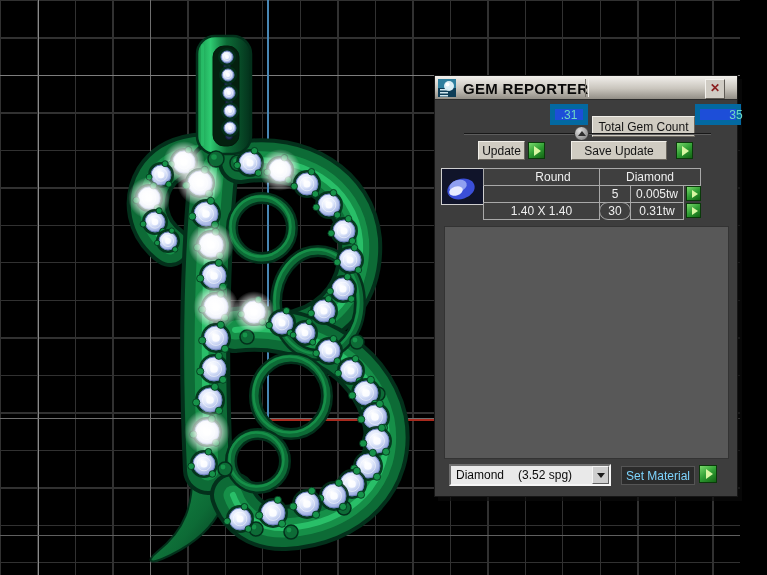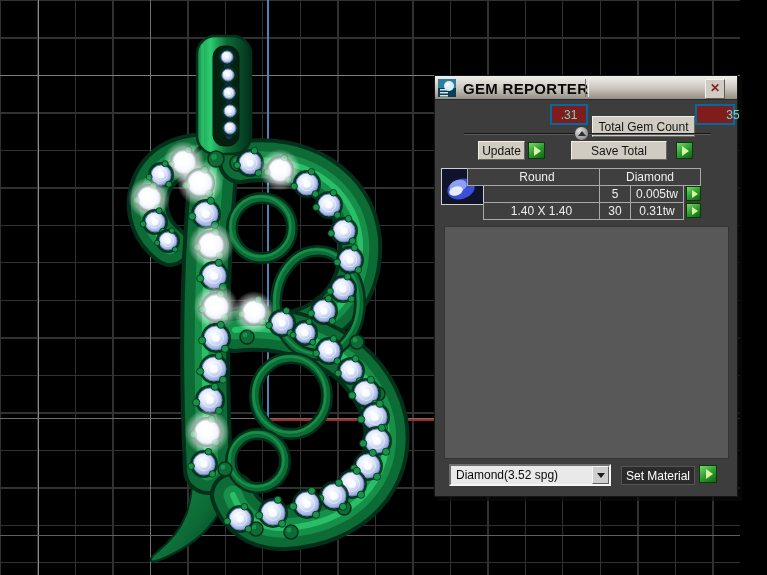--- a/index.html
+++ b/index.html
@@ -30,21 +30,21 @@
   #title-text{position:absolute;left:28px;top:4px;font-weight:bold;font-size:15px;color:#0a0a0a;letter-spacing:.3px;}
   #title-groove{position:absolute;left:150px;top:3px;width:2px;height:18px;
                 border-left:1px solid #77736b;border-right:1px solid #efede9;}
   #close-btn{position:absolute;right:12px;top:3px;width:18px;height:18px;background:#d0ccc4;
              border:1px solid;border-color:#f4f2ee #5f5b55 #5f5b55 #f4f2ee;
              color:#8b2020;font-weight:bold;font-size:12px;line-height:16px;text-align:center;cursor:default;}
 
   .raised-label{background:#d0ccc2;color:#141414;border:1px solid;
                 border-color:#f1efe9 #6b675f #6b675f #f1efe9;
                 display:flex;align-items:center;justify-content:center;box-sizing:border-box;}
-  .dark-field{background:#7f1d1d;color:#6fd9c5;border:2px solid #0369a1;
+  .dark-field{background:#1d4ed8;color:#6fd9c5;border:5px solid #0369a1;
               display:flex;align-items:center;justify-content:center;box-sizing:border-box;}
 
   #stat-weight-label{position:absolute;left:7px;top:28px;width:108px;height:21px;}
   #stat-weight-value{position:absolute;left:115px;top:28px;width:38px;height:21px;}
   #stat-count-label{position:absolute;left:157px;top:28px;width:103px;height:21px;margin-top:12px;}
   #stat-count-value{position:absolute;left:260px;top:28px;width:34px;height:21px;padding-left:36px;}
 
   #divider-line{position:absolute;left:29px;top:57px;width:247px;height:1px;background:#181818;border-bottom:1px solid #5d5d5d;}
   #collapse-btn{position:absolute;left:139px;top:50px;width:15px;height:15px;border-radius:50%;
                 background:radial-gradient(circle at 35% 30%,#e2e2e2,#8d8d8d 75%,#555);
@@ -57,45 +57,45 @@
 
   #update-label{position:absolute;left:43px;top:65px;width:47px;height:19px;}
   #update-btn{position:absolute;left:93px;top:66px;width:17px;height:17px;}
   #save-label{position:absolute;left:136px;top:65px;width:96px;height:19px;}
   #save-btn{position:absolute;left:241px;top:66px;width:17px;height:17px;}
 
   .tcell{position:absolute;border:1px solid #a9a9a9;box-sizing:border-box;color:#efefef;
          display:flex;align-items:center;justify-content:center;font-size:12px;background:#3f3f3f;}
   #gem-thumb{position:absolute;left:6px;top:92px;width:43px;height:37px;background:#10142a;
              border:1px solid #cfcfcf;box-sizing:border-box;overflow:hidden;}
-  #th-round{left:32px;top:92px;width:140px;height:18px;}
+  #th-round{left:48px;top:92px;width:140px;height:18px;}
   #th-diamond{left:164px;top:92px;width:102px;height:18px;}
   #r1-size{left:48px;top:109px;width:117px;height:18px;}
   #r1-count{left:164px;top:109px;width:32px;height:18px;}
   #r1-weight{left:195px;top:109px;width:54px;height:18px;}
   #r2-size{left:48px;top:126px;width:117px;height:18px;}
-  #r2-count{left:164px;top:126px;width:32px;height:18px;}
+  #r2-count{left:164px;top:126px;width:32px;height:18px;border-radius:9px;}
   #r2-weight{left:195px;top:126px;width:54px;height:18px;}
   #r1-btn{position:absolute;left:251px;top:110px;width:15px;height:15px;}
   #r2-btn{position:absolute;left:251px;top:127px;width:15px;height:15px;}
   #r1-btn .play-tri,#r2-btn .play-tri{border-left-width:6px;border-top-width:4px;border-bottom-width:4px;}
 
   #report-panel{position:absolute;left:9px;top:150px;width:285px;height:233px;background:#585858;border:1px solid #333;box-sizing:border-box;}
 
   #material-combo{position:absolute;left:14px;top:388px;width:162px;height:22px;background:#e9e9e9;
                   border:2px solid;border-color:#6f6f6f #f6f6f6 #f6f6f6 #6f6f6f;box-sizing:border-box;
                   display:flex;align-items:center;color:#0b0b0b;}
   #combo-name{margin-left:5px;}
-  #combo-spg{}
+  #combo-spg{margin-left:14px;}
   #combo-arrow{position:absolute;right:0;top:0;width:17px;height:18px;background:#cecece;
                border:1px solid;border-color:#f5f5f5 #5f5f5f #5f5f5f #f5f5f5;box-sizing:border-box;
                display:flex;align-items:center;justify-content:center;}
   .down-tri{width:0;height:0;border-left:4px solid transparent;border-right:4px solid transparent;border-top:5px solid #1d1d1d;}
   #set-material-label{position:absolute;left:186px;top:390px;width:74px;height:19px;background:#2b2b2b;
-                      border:1px solid #555;box-sizing:border-box;color:#ffffff;
+                      border:1px solid #555;box-sizing:border-box;color:#7dd3fc;
                       display:flex;align-items:center;justify-content:center;}
   #set-material-btn{position:absolute;left:264px;top:389px;width:18px;height:18px;}
 </style>
 </head>
 <body>
 
 <div id="screen">
 
   <div id="viewport">
     <div id="grid"></div>
@@ -499,21 +499,21 @@
 
     <div id="divider-line"></div>
     <div id="collapse-btn">
         <span class="up-tri"></span>
       </div>
 
     <div id="update-label" class="raised-label">Update</div>
     <div id="update-btn" class="green-btn">
         <span class="play-tri"></span>
       </div>
-    <div id="save-label" class="raised-label">Save Total</div>
+    <div id="save-label" class="raised-label">Save Update</div>
     <div id="save-btn" class="green-btn">
         <span class="play-tri"></span>
       </div>
 
     <div id="gem-thumb">
       <svg width="43" height="37" viewBox="0 0 43 37">
         <rect width="43" height="37" fill="#10142a"></rect>
         <ellipse cx="19" cy="20" rx="14" ry="10" fill="#3b4fd8" transform="rotate(-18 19 20)"></ellipse>
         <ellipse cx="16" cy="17" rx="9" ry="6" fill="#8fa0f0" transform="rotate(-18 16 17)"></ellipse>
         <ellipse cx="14" cy="22" rx="7" ry="4.5" fill="#e8ecff" transform="rotate(-18 14 22)"></ellipse>

